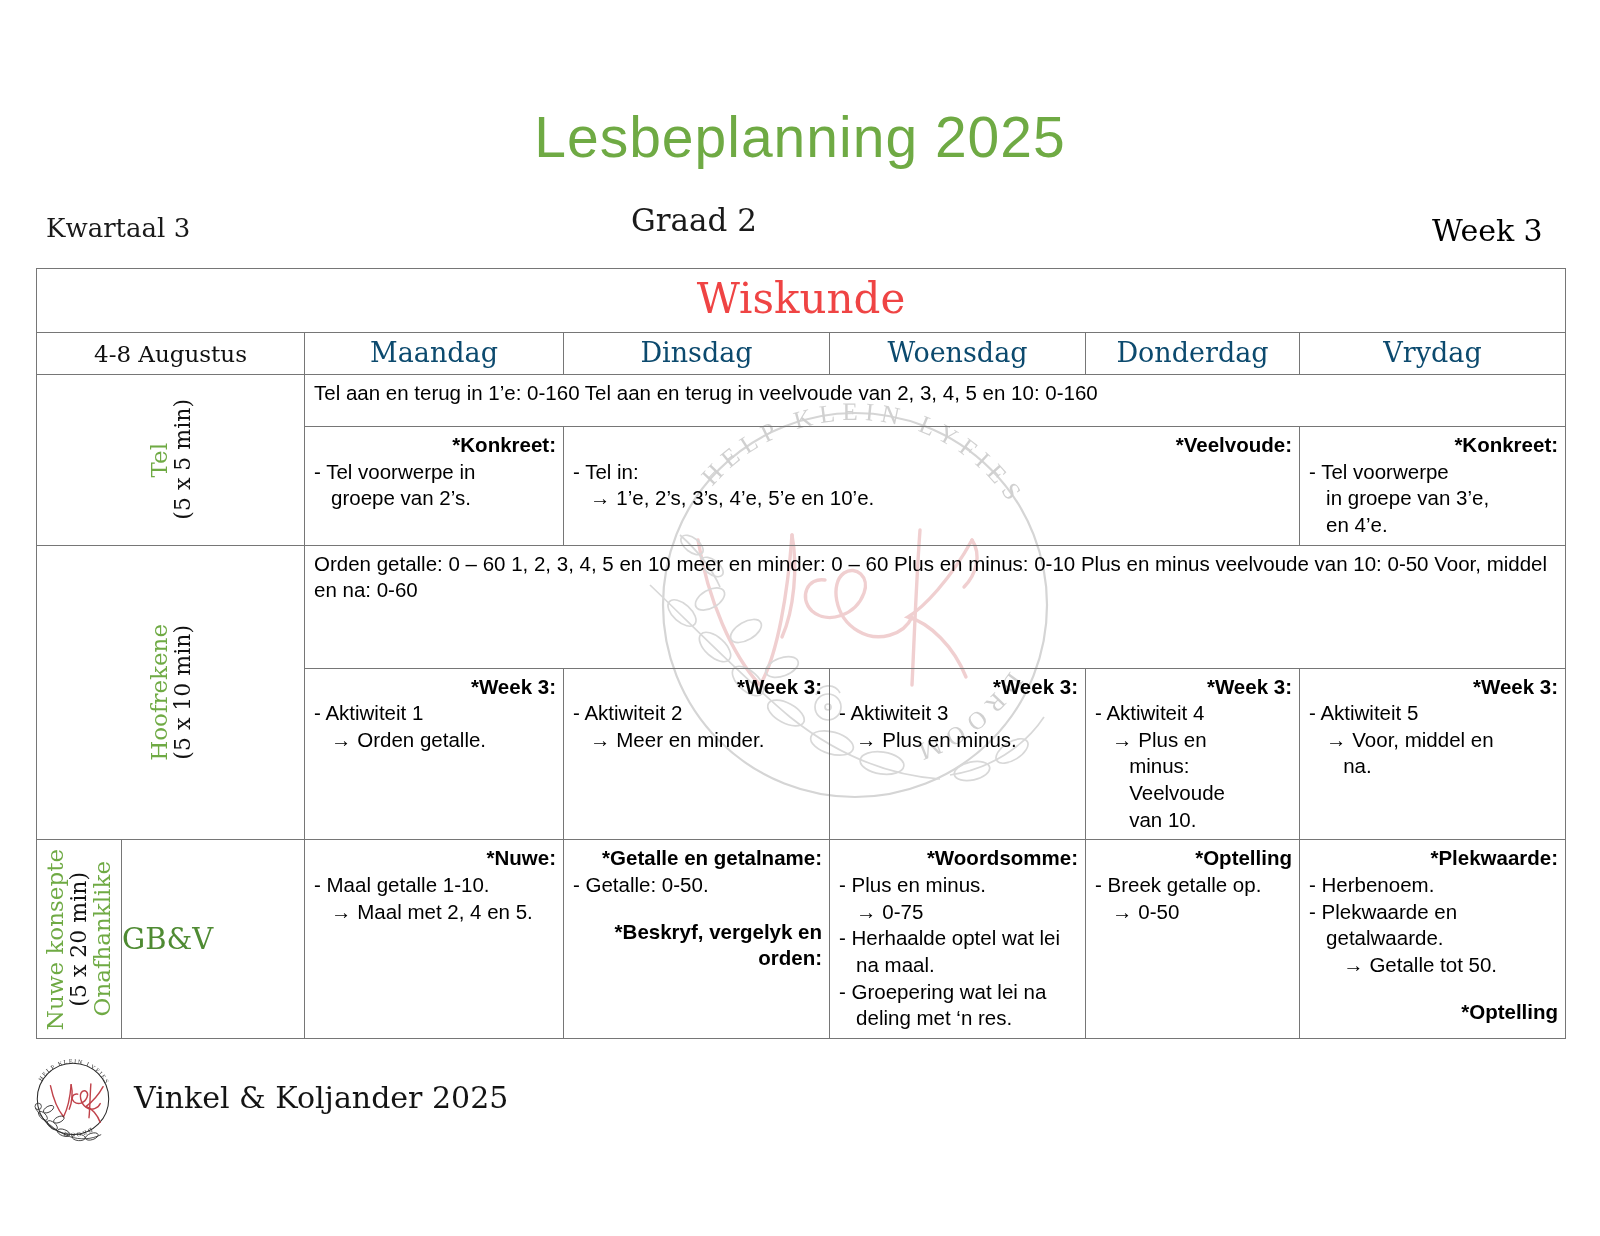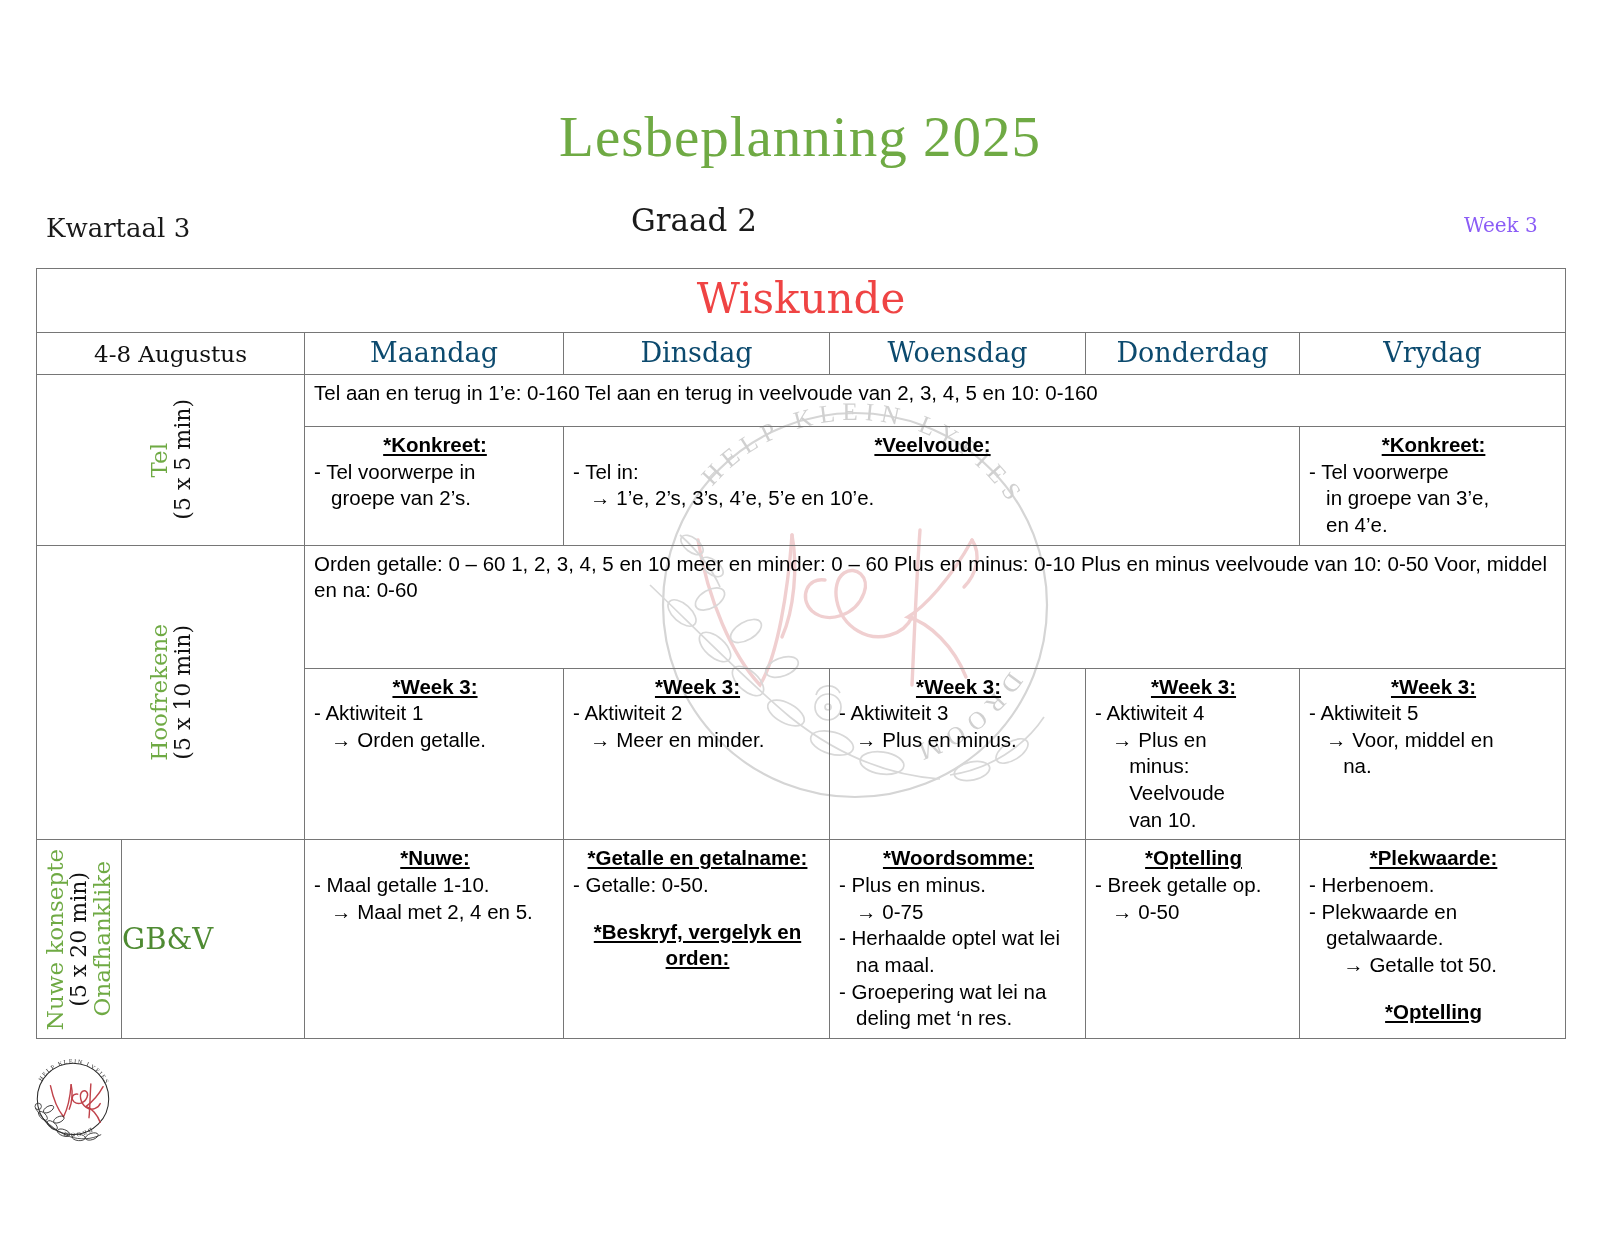--- a/index.html
+++ b/index.html
@@ -24,21 +24,21 @@
     z-index: 0;
   }
 
   
   #main-title {
     position: absolute;
     top: 104px;
     left: 0;
     width: 1600px;
     text-align: center;
-    font-family: Liberation Serif, serif;
+    font-family: Liberation Sans, sans-serif;
     font-size: 57px;
     font-weight: 400;
     color: #6faa44;
     letter-spacing: 1px;
     z-index: 3;
   }
 
   #grade-label {
     position: absolute;
     top: 202px;
@@ -59,24 +59,23 @@
     font-size: 26px;
     color: #1a1a1a;
     z-index: 3;
   }
 
   #week-label {
     position: absolute;
     top: 213px;
     left: 1432px;
     font-family: "DejaVu Serif", serif;
-    font-size: 20px;
-    color: #8b5cf6;
+    font-size: 30px;
+    color: #000000;
     z-index: 3;
-    margin-left: 32px;
   }
 
   
   #plan-table {
     position: absolute;
     left: 36px;
     top: 268px;
     width: 1529px;
     border-collapse: collapse;
     table-layout: fixed;
@@ -161,23 +160,22 @@
   
   .cell {
     font-family: "Liberation Sans", sans-serif;
     font-size: 20.5px;
     line-height: 1.30;
     color: #000;
     padding: 5px 7px 6px 9px;
   }
   .cell .hd {
     font-weight: bold;
-    text-align: center;
+    text-align: right;
     display: block;
-    text-decoration: underline;
   }
   .cell .ln { display: block; white-space: pre-wrap; }
   .cell .gap { display: block; height: 20px; }
   .spanfull { padding: 5px 1px 6px 9px; }
 
   
   #footer {
     position: absolute;
     left: 26px;
     top: 1050px;
@@ -423,13 +421,14 @@
       <ellipse cx="18" cy="70" rx="6" ry="3" transform="rotate(45 18 70)"></ellipse>
       <ellipse cx="28" cy="80" rx="6.5" ry="3.2" transform="rotate(40 28 80)"></ellipse>
       <ellipse cx="40" cy="88" rx="7" ry="3.4" transform="rotate(20 40 88)"></ellipse>
       <ellipse cx="56" cy="93" rx="7" ry="3.4" transform="rotate(5 56 93)"></ellipse>
       <ellipse cx="70" cy="92" rx="7" ry="3.4" transform="rotate(-18 70 92)"></ellipse>
       <ellipse cx="24" cy="63" rx="6" ry="3" transform="rotate(-30 24 63)"></ellipse>
       <ellipse cx="35" cy="74" rx="6" ry="3" transform="rotate(-25 35 74)"></ellipse>
       <circle cx="13" cy="60" r="3.4"></circle>
     </g>
   </svg>
+  <span id="footer-text">Vinkel &amp; Koljander 2025</span>
 </div>
 
 </body></html>

